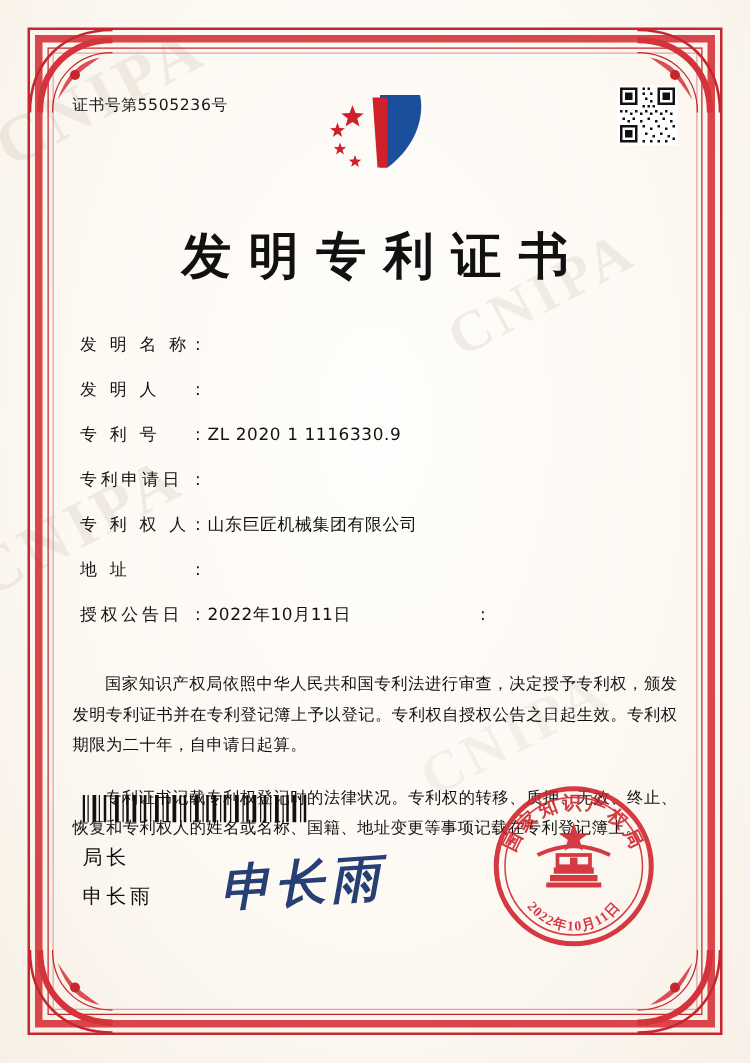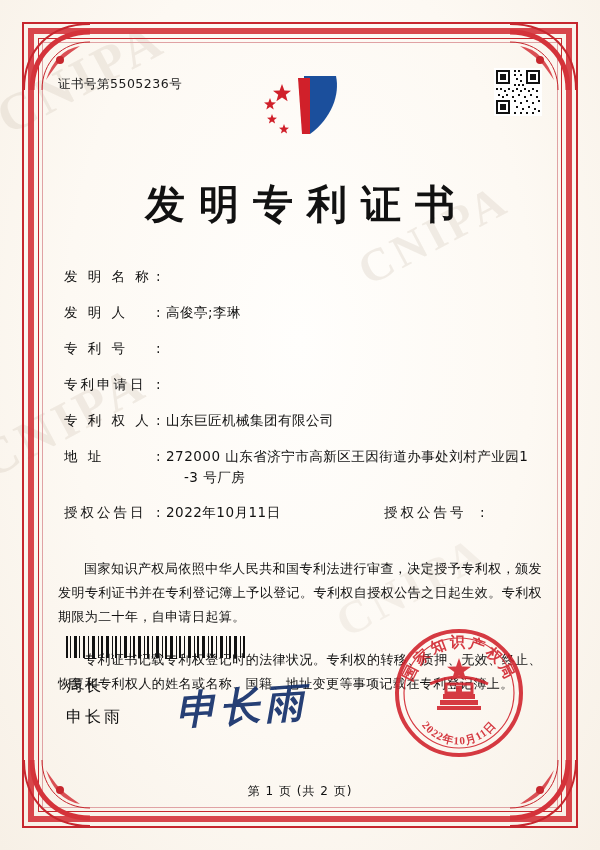--- a/index.html
+++ b/index.html
@@ -360,54 +360,49 @@
     <div class="fields">
 
       <div class="field-row">
         <span class="field-label">发 明 名 称</span>
         <span class="field-colon">:</span>
       </div>
 
       <div class="field-row">
         <span class="field-label">发   明   人</span>
         <span class="field-colon">:</span>
-        <span class="field-value">高俊亭;李琳</span>
       </div>
 
       <div class="field-row">
         <span class="field-label">专   利   号</span>
         <span class="field-colon">:</span>
+        <span class="field-value">ZL 2020 1 1116330.9</span>
       </div>
 
       <div class="field-row">
         <span class="field-label">专利申请日</span>
         <span class="field-colon">:</span>
       </div>
 
       <div class="field-row">
         <span class="field-label">专 利 权 人</span>
         <span class="field-colon">:</span>
         <span class="field-value">山东巨匠机械集团有限公司</span>
       </div>
 
       <div class="field-row">
         <span class="field-label">地        址</span>
         <span class="field-colon">:</span>
-        <span class="field-value">
-          <span>272000 山东省济宁市高新区王因街道办事处刘村产业园1</span>
-          <span class="line2">-3 号厂房</span>
-        </span>
       </div>
 
       <div class="field-row dual-row">
         <span class="field-label">授权公告日</span>
         <span class="field-colon">:</span>
         <span class="field-value">
           <span class="v1">2022年10月11日</span>
-          <span class="lbl2">授权公告号</span>
           <span class="field-colon">:</span>
         </span>
       </div>
 
     </div>
 
     <div class="para">国家知识产权局依照中华人民共和国专利法进行审查，决定授予专利权，颁发发明专利证书并在专利登记簿上予以登记。专利权自授权公告之日起生效。专利权期限为二十年，自申请日起算。</div>
     <div class="para second">专利证书记载专利权登记时的法律状况。专利权的转移、质押、无效、终止、恢复和专利权人的姓名或名称、国籍、地址变更等事项记载在专利登记簿上。</div>
 
     <div class="barcode">
@@ -483,16 +478,15 @@
           </text>
 
           <path id="sealBottom" d="M 24 84 A 46 46 0 0 0 114 84" fill="none"></path>
           <text font-family="'Liberation Serif','DejaVu Serif',serif" font-size="11" font-weight="bold" fill="#d0202a" letter-spacing="1">
             <textPath href="#sealBottom" startOffset="50%" text-anchor="middle">2022年10月11日</textPath>
           </text>
         </g>
       </svg>
     </div>
 
-    <div class="footer">第 1 页 (共 2 页)</div>
 
   </div>
 </div>
 
 </body></html>

